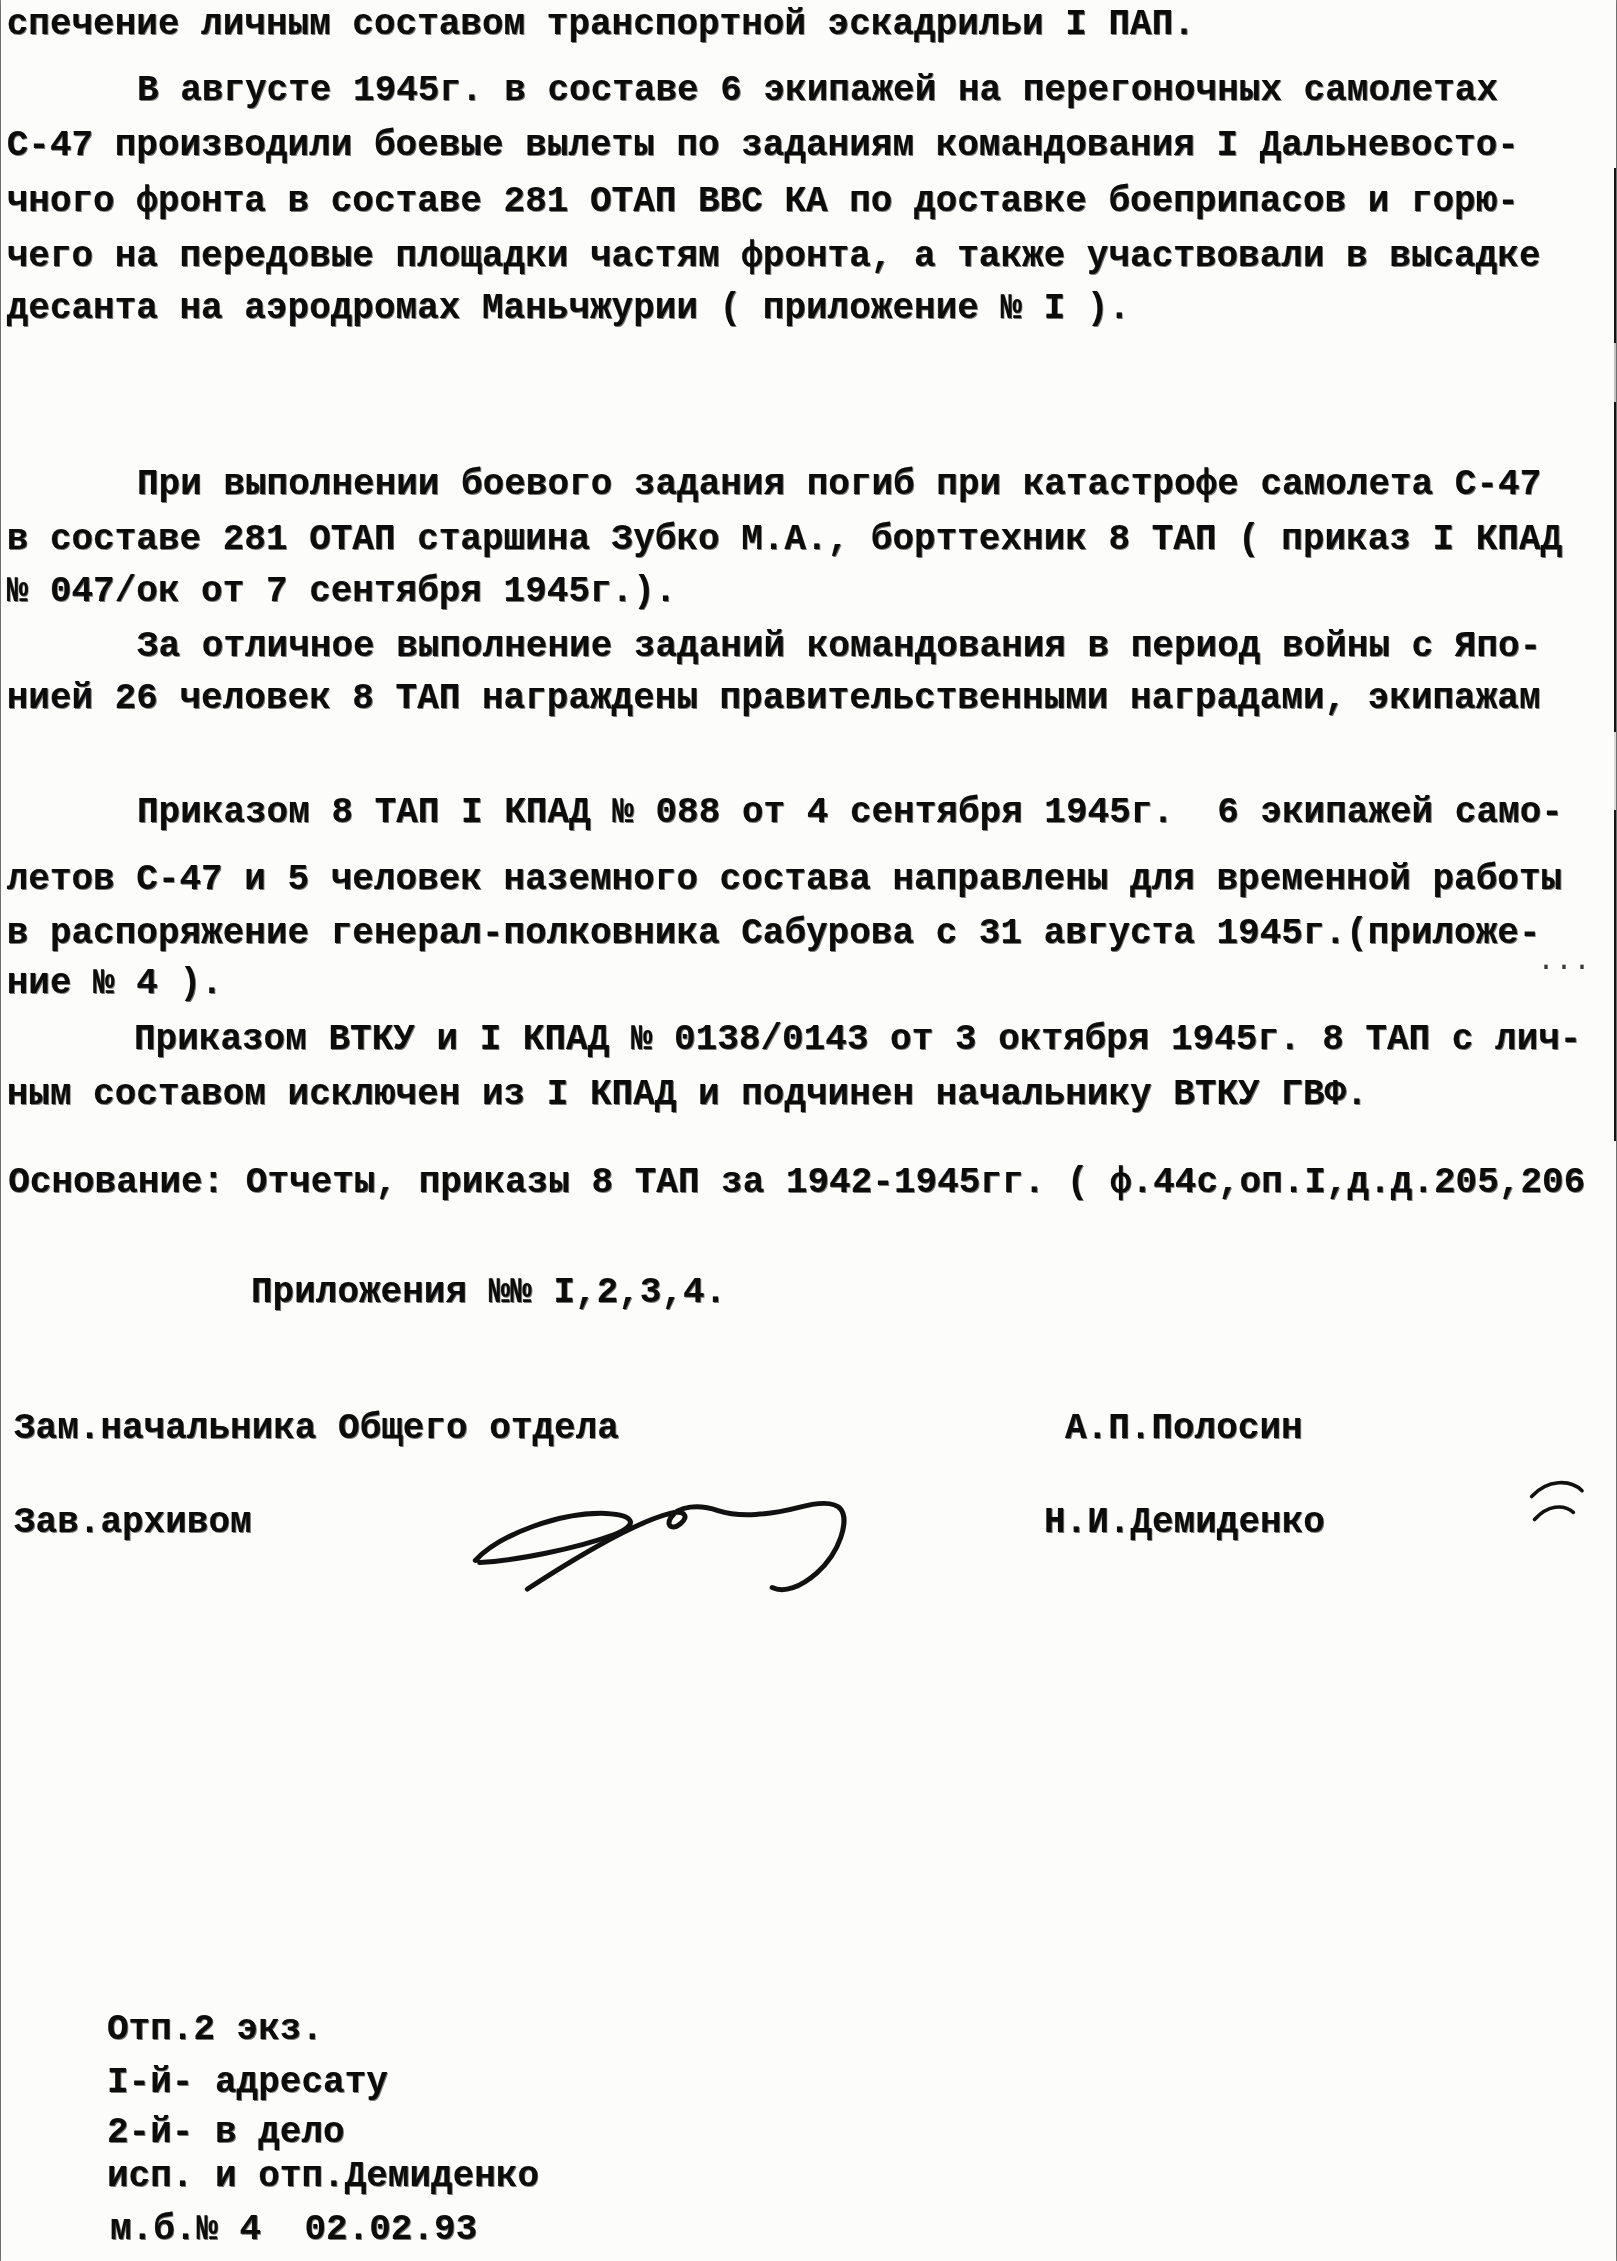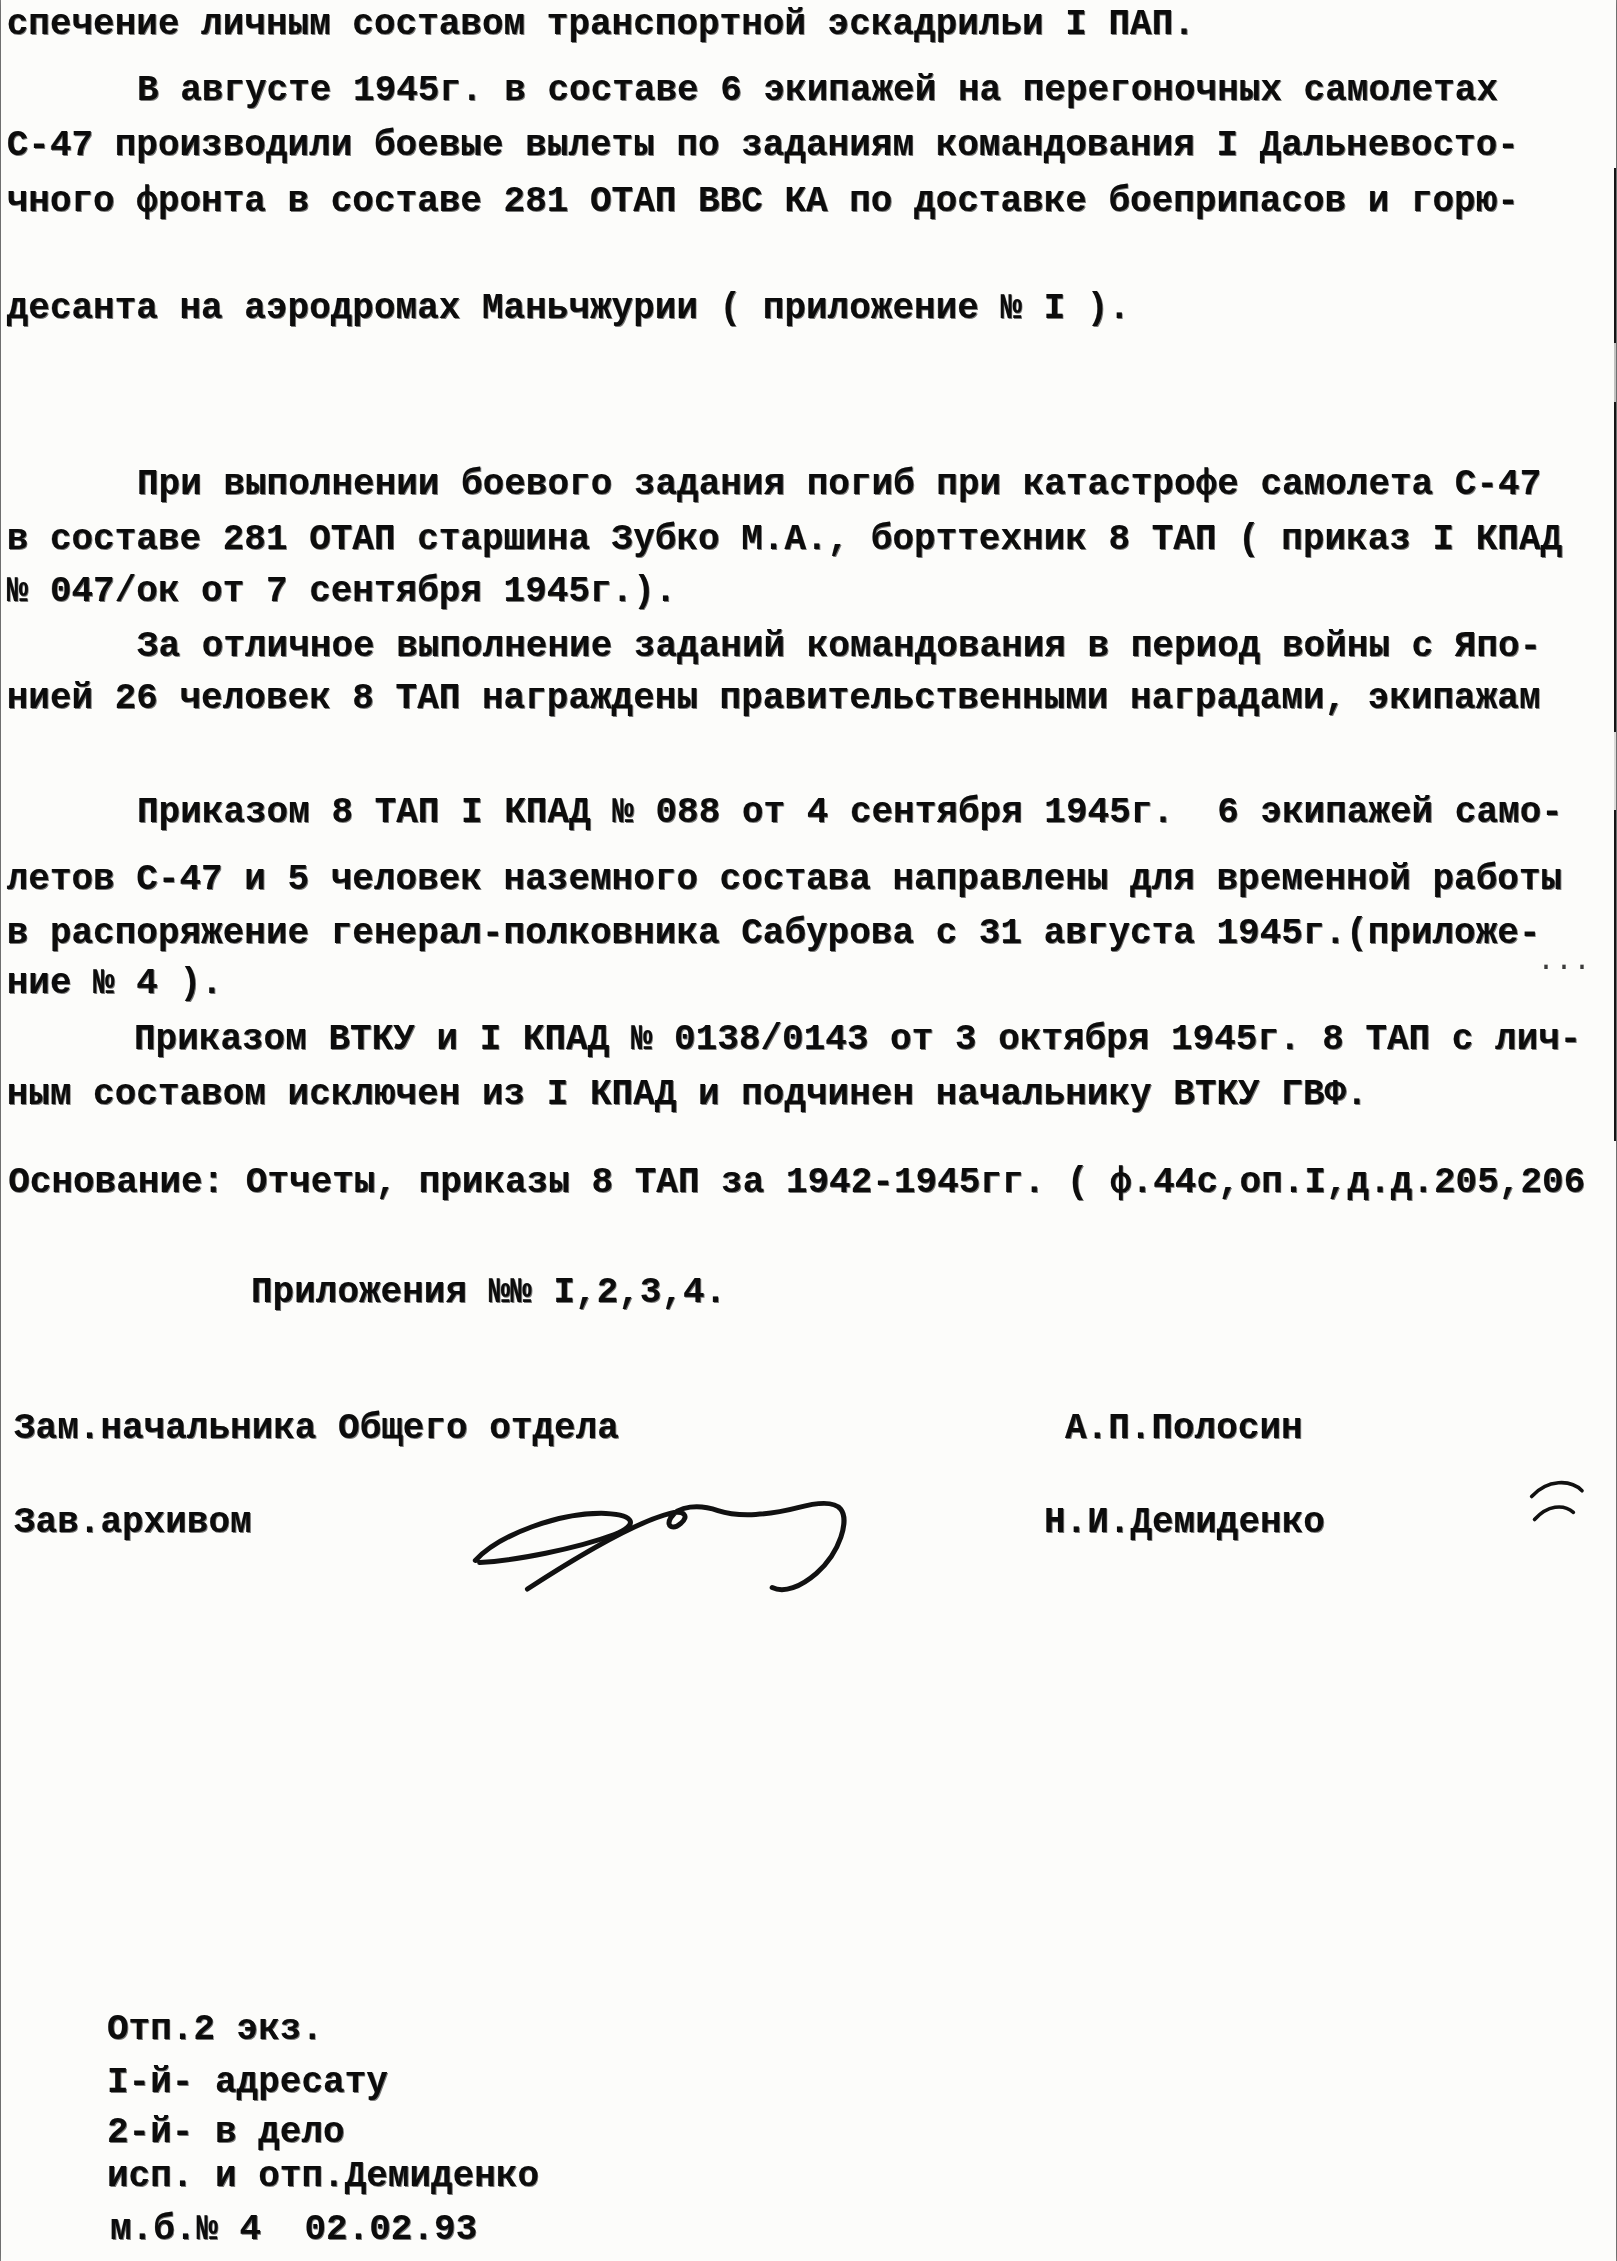--- a/index.html
+++ b/index.html
@@ -66,20 +66,21 @@
 </head>
 <body>
 
 <div class="page" data-name="document-page">
 
   <div class="layer" data-name="body-text-layer">
       <div class="line" data-name="body-line" style="left: 5.7px; top: 5.7px;">спечение личным составом транспортной эскадрильи I ПАП.</div>
       <div class="line" data-name="body-line" style="left: 136px; top: 72px;">В августе 1945г. в составе 6 экипажей на перегоночных самолетах</div>
       <div class="line" data-name="body-line" style="left: 5.7px; top: 127px;">С-47 производили боевые вылеты по заданиям командования I Дальневосто-</div>
       <div class="line" data-name="body-line" style="left: 5.7px; top: 183px;">чного фронта в составе 281 ОТАП ВВС КА по доставке боеприпасов и горю-</div>
+      <div class="line" data-name="body-line" style="left: 5.7px; top: 238px;">чего на передовые площадки частям фронта, а также участвовали в высадке</div>
       <div class="line" data-name="body-line" style="left: 5.7px; top: 290px;">десанта на аэродромах Маньчжурии ( приложение № I ).</div>
       <div class="line" data-name="body-line" style="left: 136px; top: 466px;">При выполнении боевого задания погиб при катастрофе самолета С-47</div>
       <div class="line" data-name="body-line" style="left: 5.7px; top: 521px;">в составе 281 ОТАП старшина Зубко М.А., борттехник 8 ТАП ( приказ I КПАД</div>
       <div class="line" data-name="body-line" style="left: 5.7px; top: 573px;">№ 047/ок от 7 сентября 1945г.).</div>
       <div class="line" data-name="body-line" style="left: 136px; top: 628px;">За отличное выполнение заданий командования в период войны с Япо-</div>
       <div class="line" data-name="body-line" style="left: 5.7px; top: 680px;">нией 26 человек 8 ТАП награждены правительственными наградами, экипажам</div>
       <div class="line" data-name="body-line" style="left: 136px; top: 794px;">Приказом 8 ТАП I КПАД № 088 от 4 сентября 1945г.  6 экипажей само-</div>
       <div class="line" data-name="body-line" style="left: 5.7px; top: 861px;">летов С-47 и 5 человек наземного состава направлены для временной работы</div>
       <div class="line" data-name="body-line" style="left: 5.7px; top: 915px;">в распоряжение генерал-полковника Сабурова с 31 августа 1945г.(приложе-</div>
       <div class="line" data-name="body-line" style="left: 5.7px; top: 965px;">ние № 4 ).</div>

